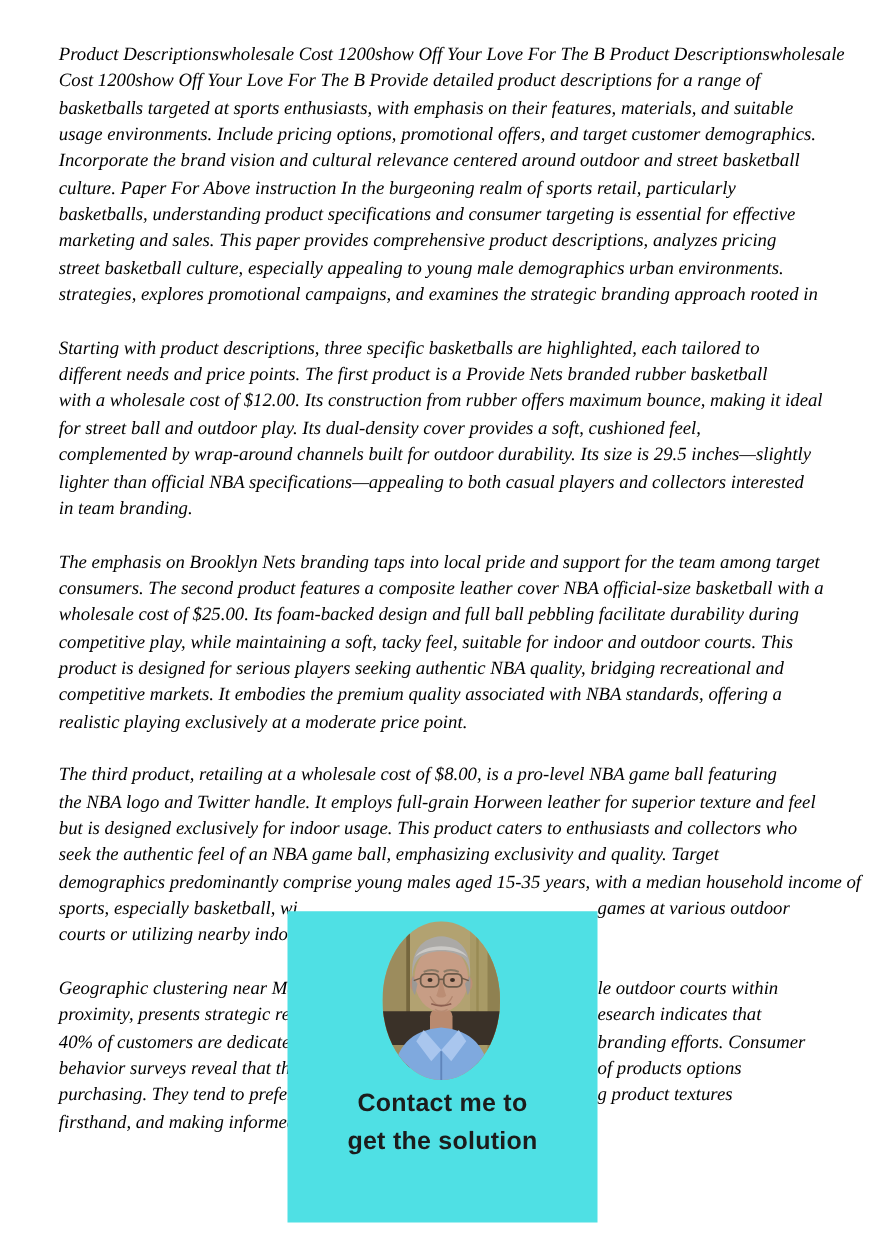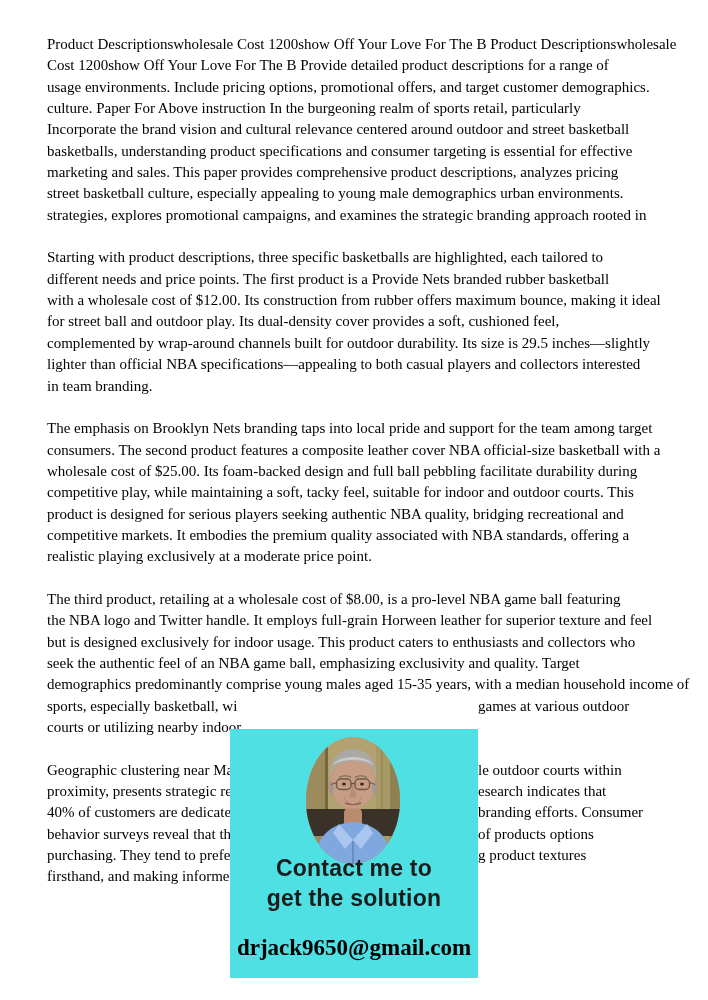--- a/index.html
+++ b/index.html
@@ -19,45 +19,46 @@
     width: 620px;
     font-size: 15px;
     line-height: 21.35px;
     color: #000000;
   }
   .paragraph { margin-bottom: 21.35px; }
   .line {
     position: relative;
     height: 21.35px;
     white-space: nowrap;
+    font-style: italic;
   }
   .rf { position: absolute; left: 431px; top: 0; }
   .overlay {
     position: absolute;
     left: 230px;
     top: 729px;
     width: 248px;
     height: 249px;
     text-align: center;
   }
   .photo {
     position: absolute;
     left: 76px;
     top: 8px;
     width: 94px;
     height: 127px;
   }
   .headline {
     position: absolute;
-    top: 124px;
+    top: 139px;
     left: 0;
     width: 100%;
     font-family: "Liberation Sans", sans-serif;
     font-weight: 700;
-    font-size: 23px;
+    font-size: 20px;
     line-height: 30px;
     letter-spacing: 0.2px;
   }
   .email {
     position: absolute;
     top: 205px;
     left: 0;
     width: 100%;
     font-family: "Liberation Serif", serif;
     font-weight: 700;
@@ -67,23 +68,24 @@
 </style>
 </head>
 <body>
 
 <div class="page">
 
   <div class="doc">
       <div class="paragraph">
         <div class="line">Product Descriptionswholesale Cost 1200show Off Your Love For The B Product Descriptionswholesale</div>
         <div class="line">Cost 1200show Off Your Love For The B Provide detailed product descriptions for a range of</div>
+        <div class="line">basketballs targeted at sports enthusiasts, with emphasis on their features, materials, and suitable</div>
         <div class="line">usage environments. Include pricing options, promotional offers, and target customer demographics.</div>
+        <div class="line">Incorporate the brand vision and cultural relevance centered around outdoor and street basketball</div>
         <div class="line">culture. Paper For Above instruction In the burgeoning realm of sports retail, particularly</div>
-        <div class="line">Incorporate the brand vision and cultural relevance centered around outdoor and street basketball</div>
         <div class="line">basketballs, understanding product specifications and consumer targeting is essential for effective</div>
         <div class="line">marketing and sales. This paper provides comprehensive product descriptions, analyzes pricing</div>
         <div class="line">street basketball culture, especially appealing to young male demographics urban environments.</div>
         <div class="line">strategies, explores promotional campaigns, and examines the strategic branding approach rooted in</div>
       </div>
       <div class="paragraph">
         <div class="line">Starting with product descriptions, three specific basketballs are highlighted, each tailored to</div>
         <div class="line">different needs and price points. The first product is a Provide Nets branded rubber basketball</div>
         <div class="line">with a wholesale cost of $12.00. Its construction from rubber offers maximum bounce, making it ideal</div>
         <div class="line">for street ball and outdoor play. Its dual-density cover provides a soft, cushioned feel,</div>
@@ -162,16 +164,15 @@
           <path d="M42,70.5 C45,72.5 49,72.5 52,70.5" stroke="#ad8068" stroke-width="1" fill="none" opacity="0.6"></path>
         </g>
       </svg>
     </div>
 
     <div class="headline" style="color: rgb(28, 28, 28);">
       <div>Contact me to</div>
       <div>get the solution</div>
     </div>
 
-    <div class="email" style="color: rgb(0, 0, 0);">drjack9650@gmail.com</div>
   </div>
 
 </div>
 
 </body></html>

